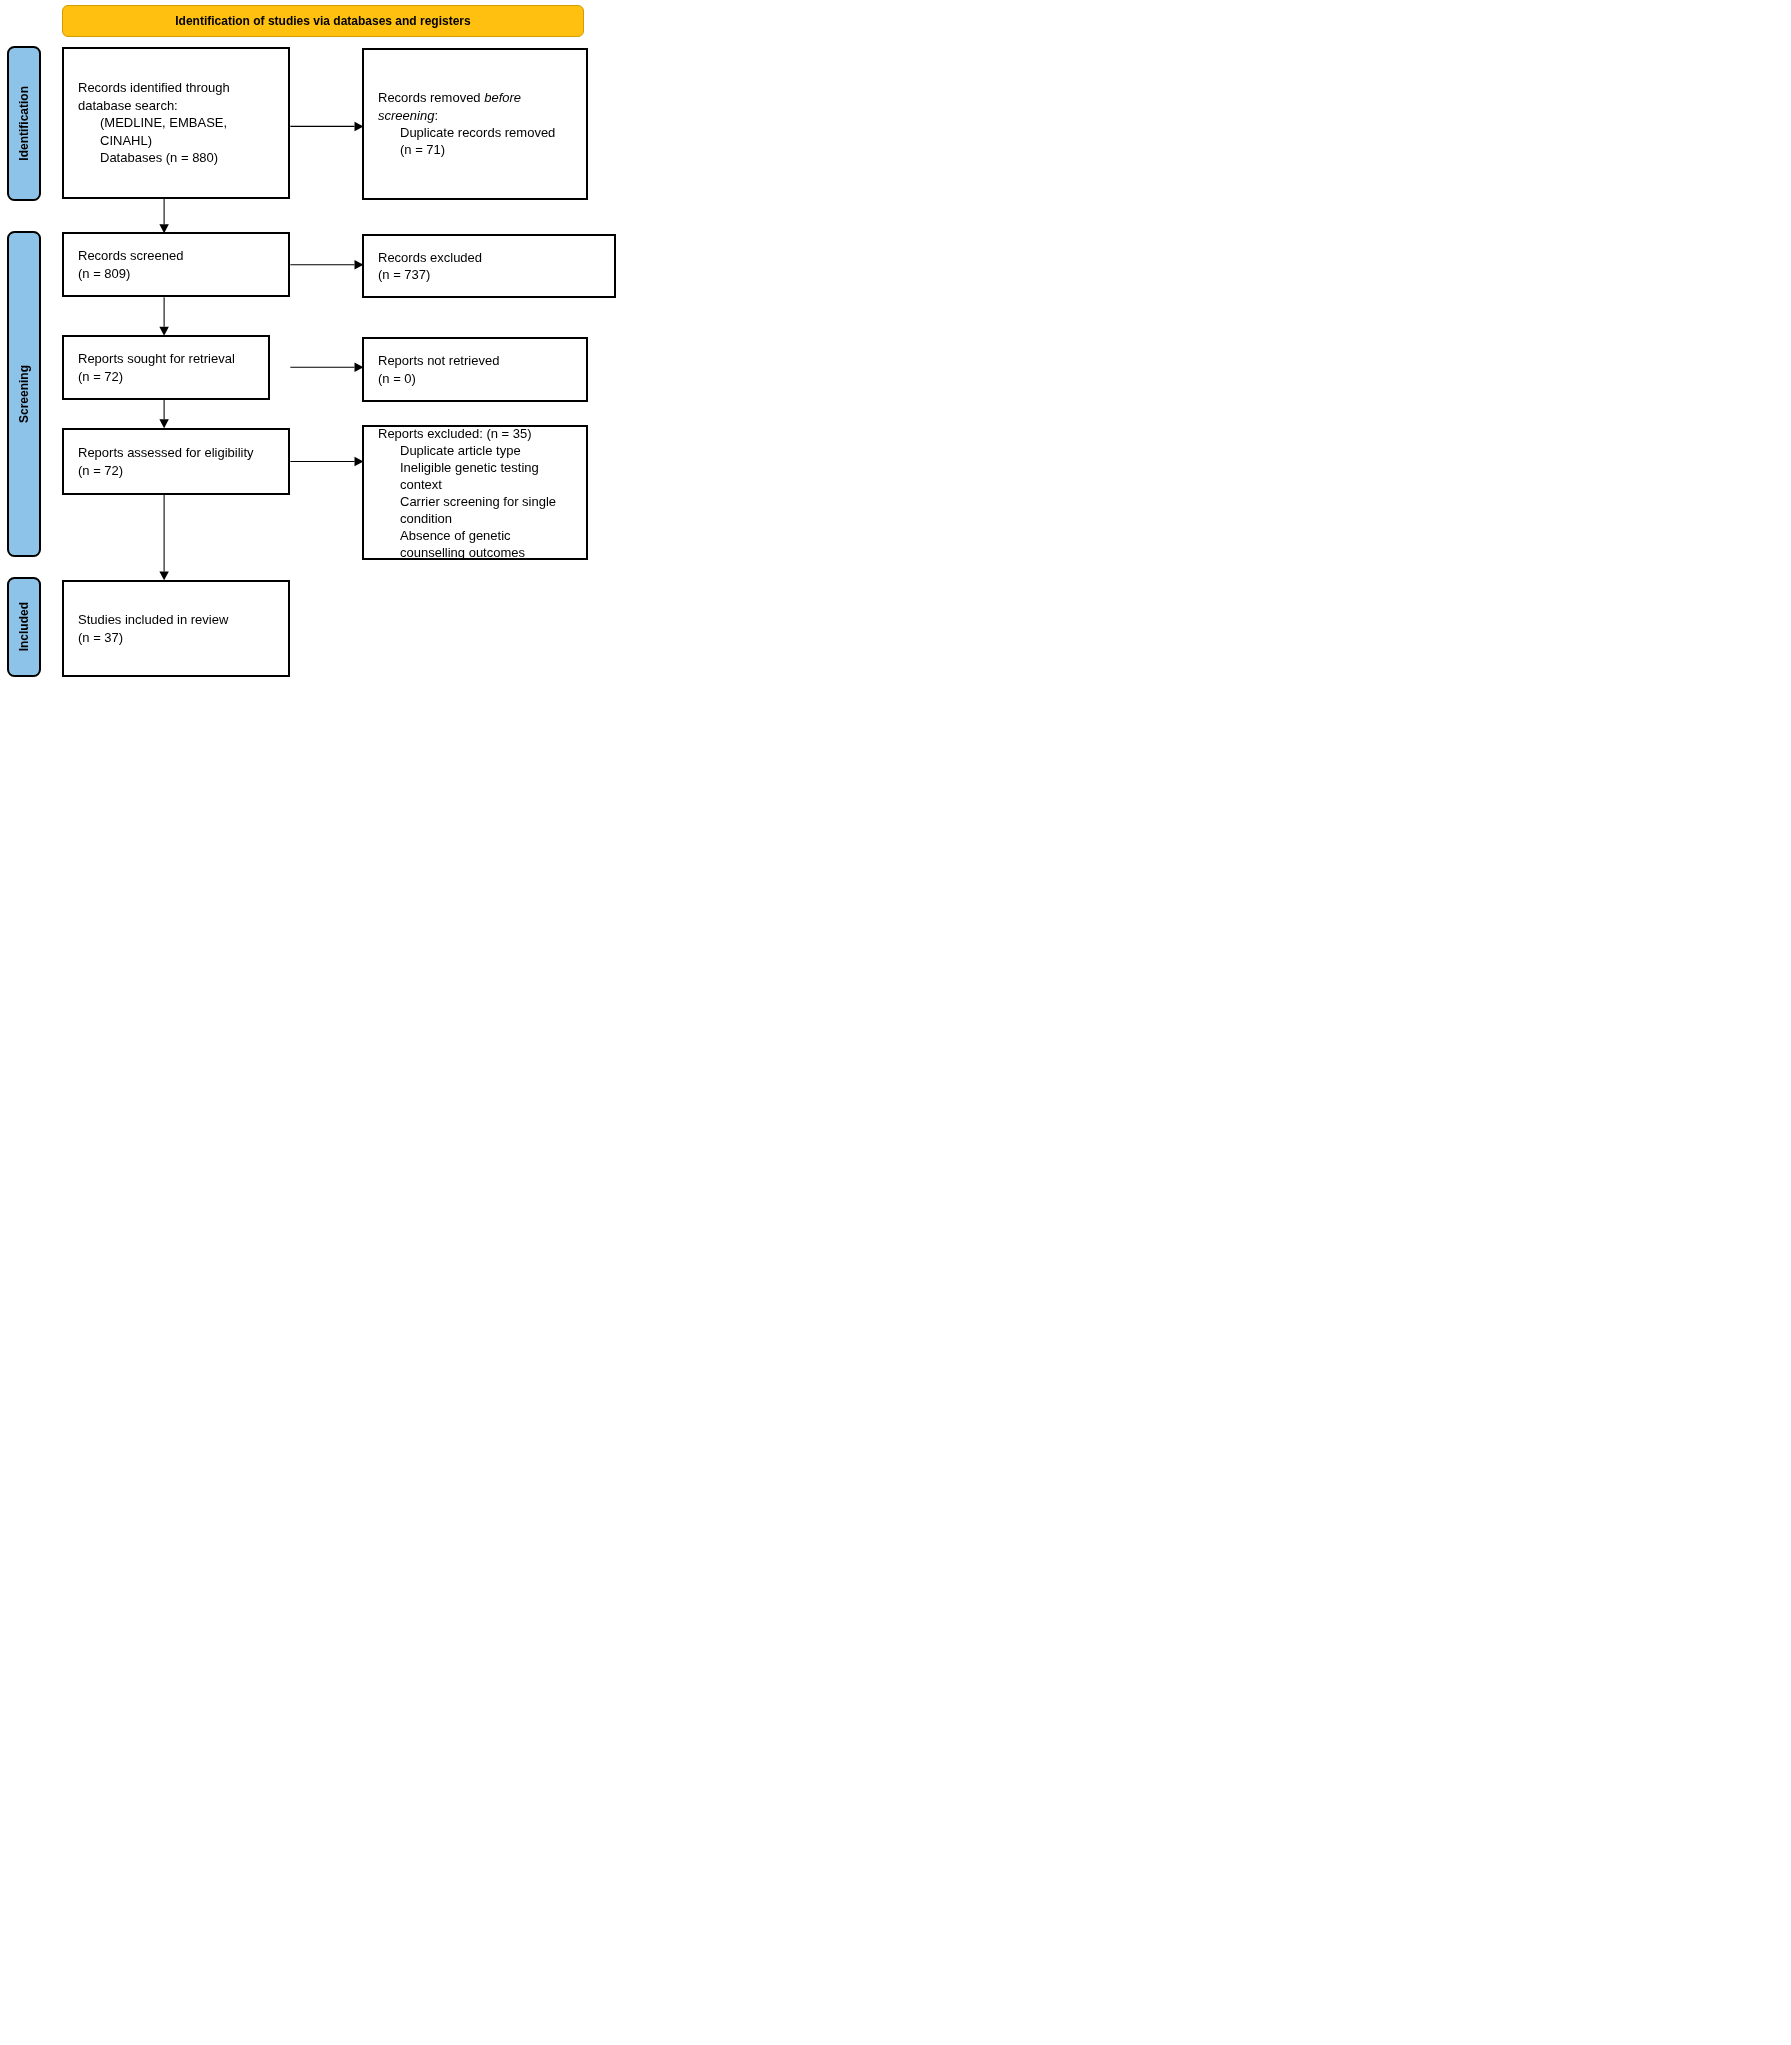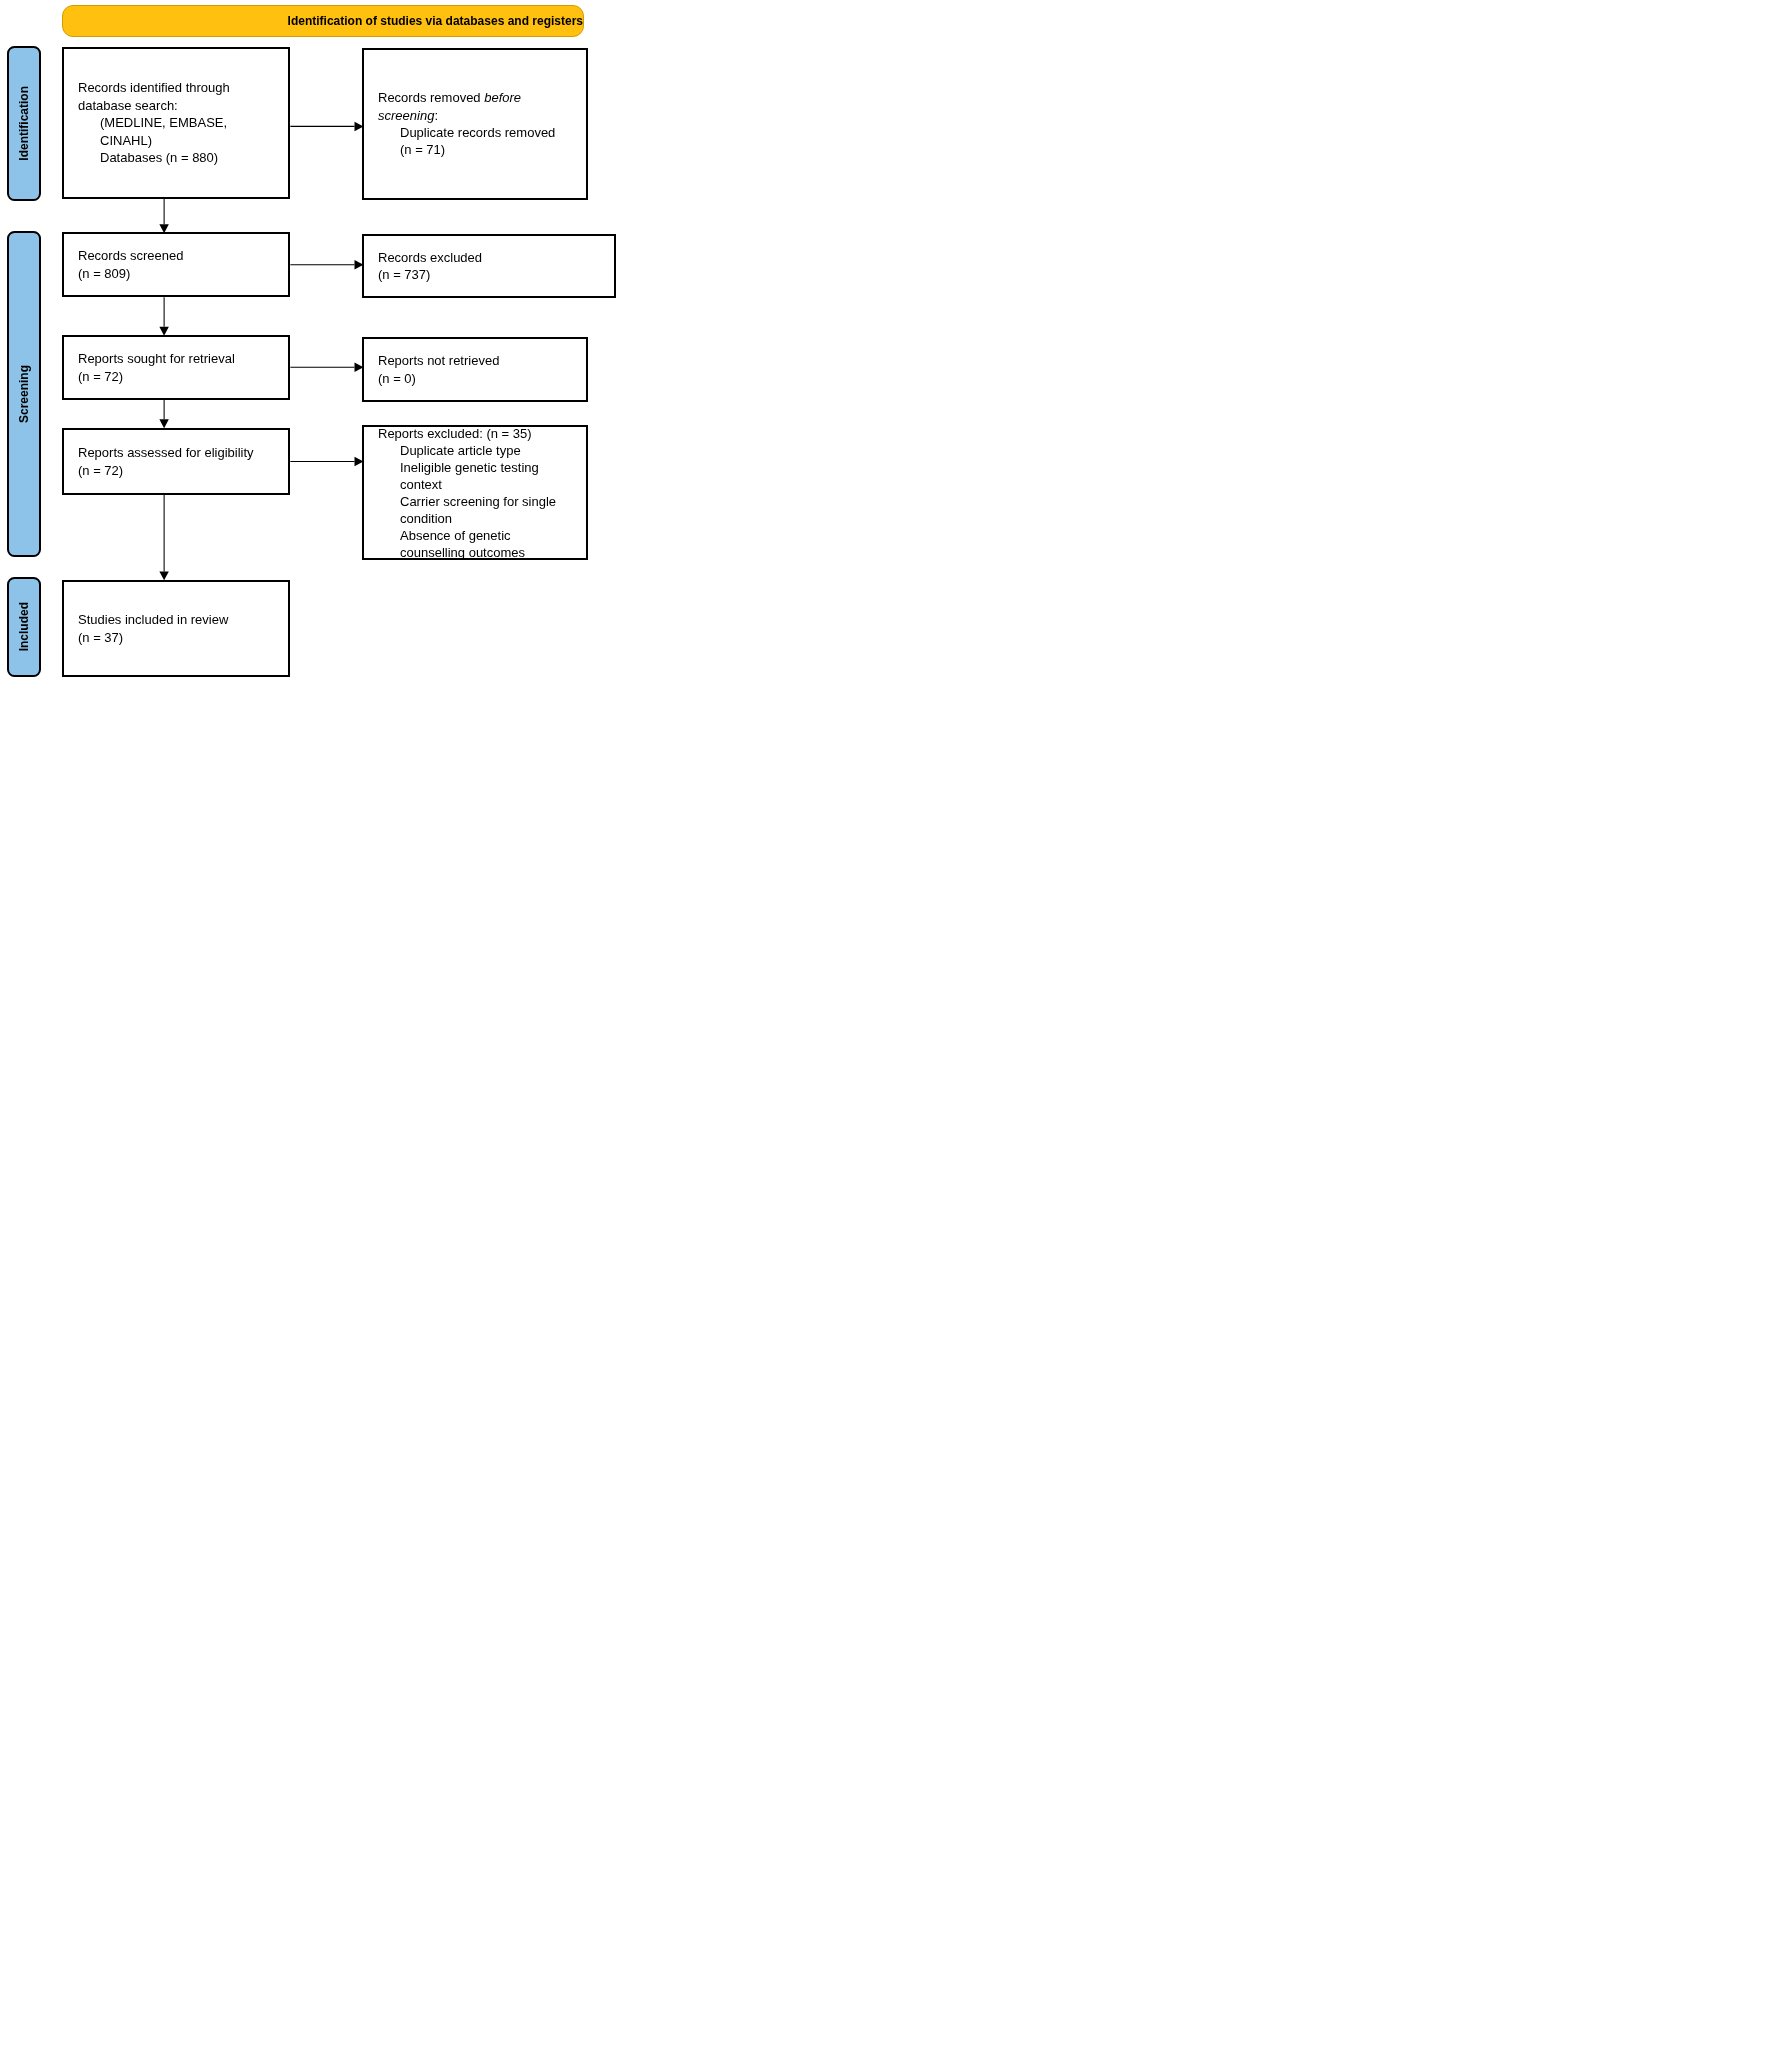--- a/index.html
+++ b/index.html
@@ -2,22 +2,22 @@
 <html style="font-size:8.4px"><head>
 <meta charset="utf-8">
 <style>
   html,body{margin:0;padding:0;background:#ffffff;}
   .canvas{
     position:relative;width:597px;height:682px;background:#ffffff;
     font-family:"Liberation Sans",sans-serif;color:#000;
   }
   .banner{
     position:absolute;left:62px;top:5.3px;width:522px;height:32px;
-    background:#FFC010;border:1.6px solid #D29C00;border-radius:11px;
-    display:flex;align-items:center;justify-content:flex-end;
+    background:#FFC010;border:1.6px solid #D29C00;border-radius:6px;
+    display:flex;align-items:center;justify-content:center;
     font-size:12px;font-weight:bold;box-sizing:border-box;
   }
   .stage{
     position:absolute;left:6.8px;width:34px;
     background:#8DC3E8;border:2.6px solid #000;border-radius:7.4px;
     display:flex;align-items:center;justify-content:center;
     box-sizing:border-box;
   }
   .stage span{
     writing-mode:vertical-rl;transform:rotate(180deg);
@@ -32,21 +32,21 @@
     justify-content:center;padding:0 7.4px 0 14px;
     font-size:13px;line-height:17.4px;overflow:hidden;
   }
   .box .ind{padding-left:22px;}
   .box.topalign{justify-content:center;padding-top:1.1px;}
   .it{font-style:italic;}
   .b-identified{left:62px;top:47px;width:228px;height:152px;}
   .b-removed{left:362px;top:48px;width:226px;height:152px;}
   .b-screened{left:62px;top:232px;width:228px;height:65px;}
   .b-excluded{left:362px;top:234px;width:254px;height:64px;}
-  .b-sought{left:62px;top:335px;width:228px;height:65px;}
+  .b-sought{left:62px;top:335px;width:208px;height:65px;}
   .b-notretrieved{left:362px;top:337px;width:226px;height:65px;}
   .b-assessed{left:62px;top:428px;width:228px;height:67px;}
   .b-reports-excluded{left:362px;top:425px;width:226px;height:135px;line-height:17px;}
   .b-included{left:62px;top:580px;width:228px;height:97px;}
   .arrows{position:absolute;left:0;top:0;width:597px;height:682px;pointer-events:none;}
 </style>
 </head>
 <body>
 
 <div class="canvas">

